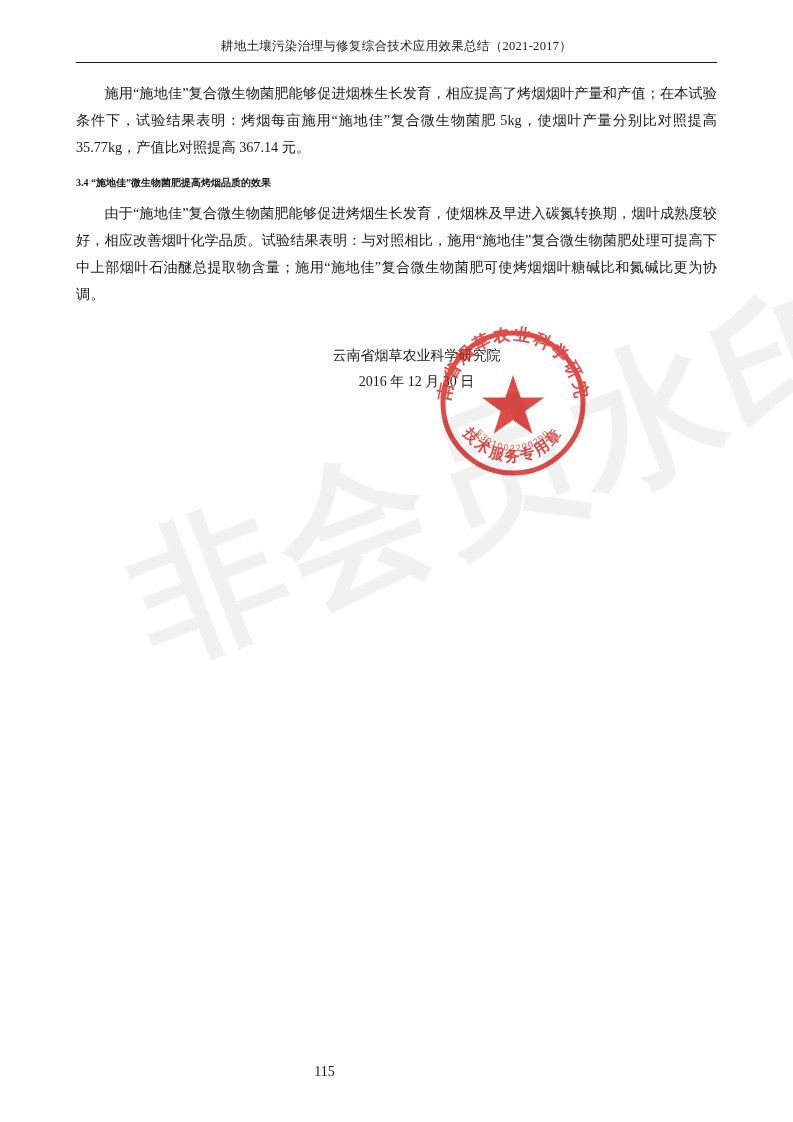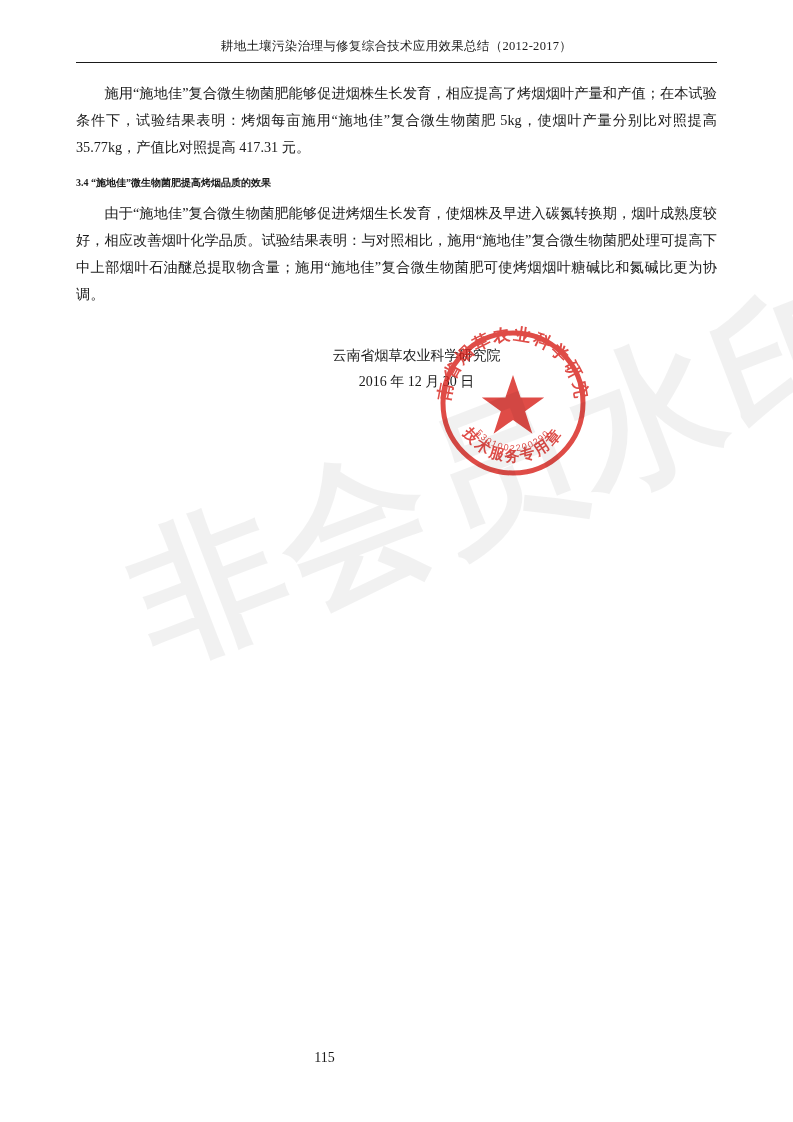--- a/index.html
+++ b/index.html
@@ -94,37 +94,37 @@
     font-family: "Liberation Serif", "DejaVu Serif", serif;
     font-size: 150px;
     font-weight: bold;
     color: rgba(0, 0, 0, 0.055);
     transform: rotate(-21deg);
     white-space: nowrap;
     letter-spacing: 6px;
   }
   .page-number {
     position: absolute;
-    bottom: 56px;
+    bottom: 42px;
     left: 0;
     width: 649px;
     text-align: center;
     font-size: 14px;
   }
 </style>
 </head>
 <body>
 
 <div class="page">
 
-  <div class="header">耕地土壤污染治理与修复综合技术应用效果总结（2012-2017）</div>
+  <div class="header">耕地土壤污染治理与修复综合技术应用效果总结（2021-2017）</div>
   <div class="header-rule"></div>
 
   <div class="body-area">
-    <p class="para">施用“施地佳”复合微生物菌肥能够促进烟株生长发育，相应提高了烤烟烟叶产量和产值；在本试验条件下，试验结果表明：烤烟每亩施用“施地佳”复合微生物菌肥 5kg，使烟叶产量分别比对照提高 35.77kg，产值比对照提高 417.31 元。</p>
+    <p class="para">施用“施地佳”复合微生物菌肥能够促进烟株生长发育，相应提高了烤烟烟叶产量和产值；在本试验条件下，试验结果表明：烤烟每亩施用“施地佳”复合微生物菌肥 5kg，使烟叶产量分别比对照提高 35.77kg，产值比对照提高 367.14 元。</p>
     <h3 class="section-heading">3.4 “施地佳”微生物菌肥提高烤烟品质的效果</h3>
     <p class="para">由于“施地佳”复合微生物菌肥能够促进烤烟生长发育，使烟株及早进入碳氮转换期，烟叶成熟度较好，相应改善烟叶化学品质。试验结果表明：与对照相比，施用“施地佳”复合微生物菌肥处理可提高下中上部烟叶石油醚总提取物含量；施用“施地佳”复合微生物菌肥可使烤烟烟叶糖碱比和氮碱比更为协调。</p>
   </div>
 
   <div class="signature">
     <span class="sig-line">云南省烟草农业科学研究院</span>
     <span class="sig-line">2016 年 12 月 30 日</span>
   </div>
 
   <div class="stamp">

